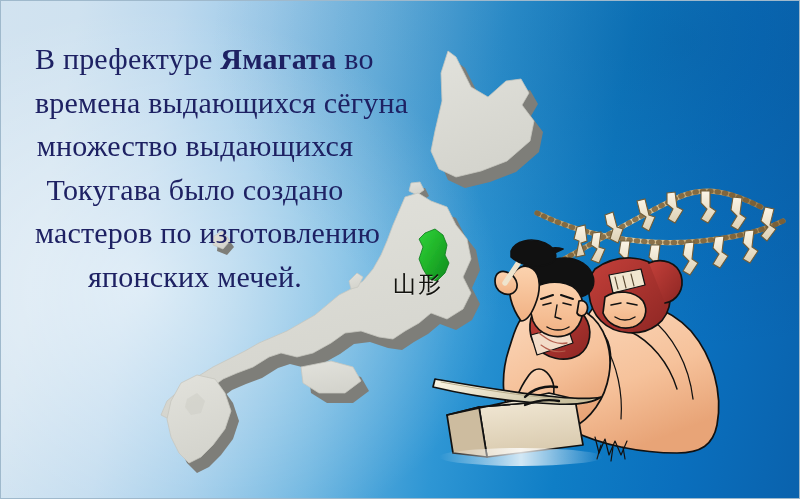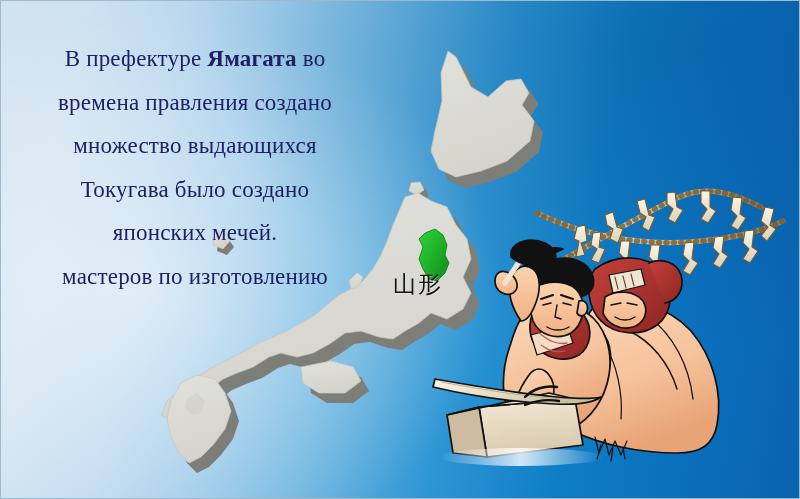--- a/index.html
+++ b/index.html
@@ -40,21 +40,21 @@
     background:radial-gradient(ellipse 95% 100% at 85% 8%,
         rgba(0,50,105,.22) 0%, rgba(0,50,105,0) 62%);
   }
 
   
   #caption{
     position:absolute;
     left:34px;top:36px;width:320px;
     text-align:center;
     color:#1e2163;
-    font-size:23px;
+    font-size:30px;
     line-height:43.5px;
     letter-spacing:.2px;
     z-index:40;
   }
   #caption .ln{display:block;white-space:nowrap;}
   #caption b{font-weight:bold;}
 
   
   .art{position:absolute;top:0;left:0;width:800px;height:499px;}
   #map-layer{z-index:14;}
@@ -329,20 +329,20 @@
         <path d="M594,436 L598,452 L604,438 L608,454 L614,440 L620,454 L626,440"></path>
         <path d="M600,444 L596,458 M612,446 L610,460 M622,446 L624,458"></path>
       </g>
     </g>
 
     <ellipse cx="520" cy="456" rx="82" ry="9" fill="url(#sparkG)" opacity=".85"></ellipse>
   </svg>
 
   <div id="caption">
     <span class="ln"><span>В префектуре </span><b>Ямагата</b><span> во</span></span>
-    <span class="ln">времена правления создано</span>
+    <span class="ln">времена выдающихся сёгуна</span>
     <span class="ln">множество выдающихся</span>
     <span class="ln">Токугава было создано</span>
+    <span class="ln">мастеров по изготовлению</span>
     <span class="ln">японских мечей.</span>
-    <span class="ln">мастеров по изготовлению</span>
   </div>
 
 </div>
 
 </body></html>

